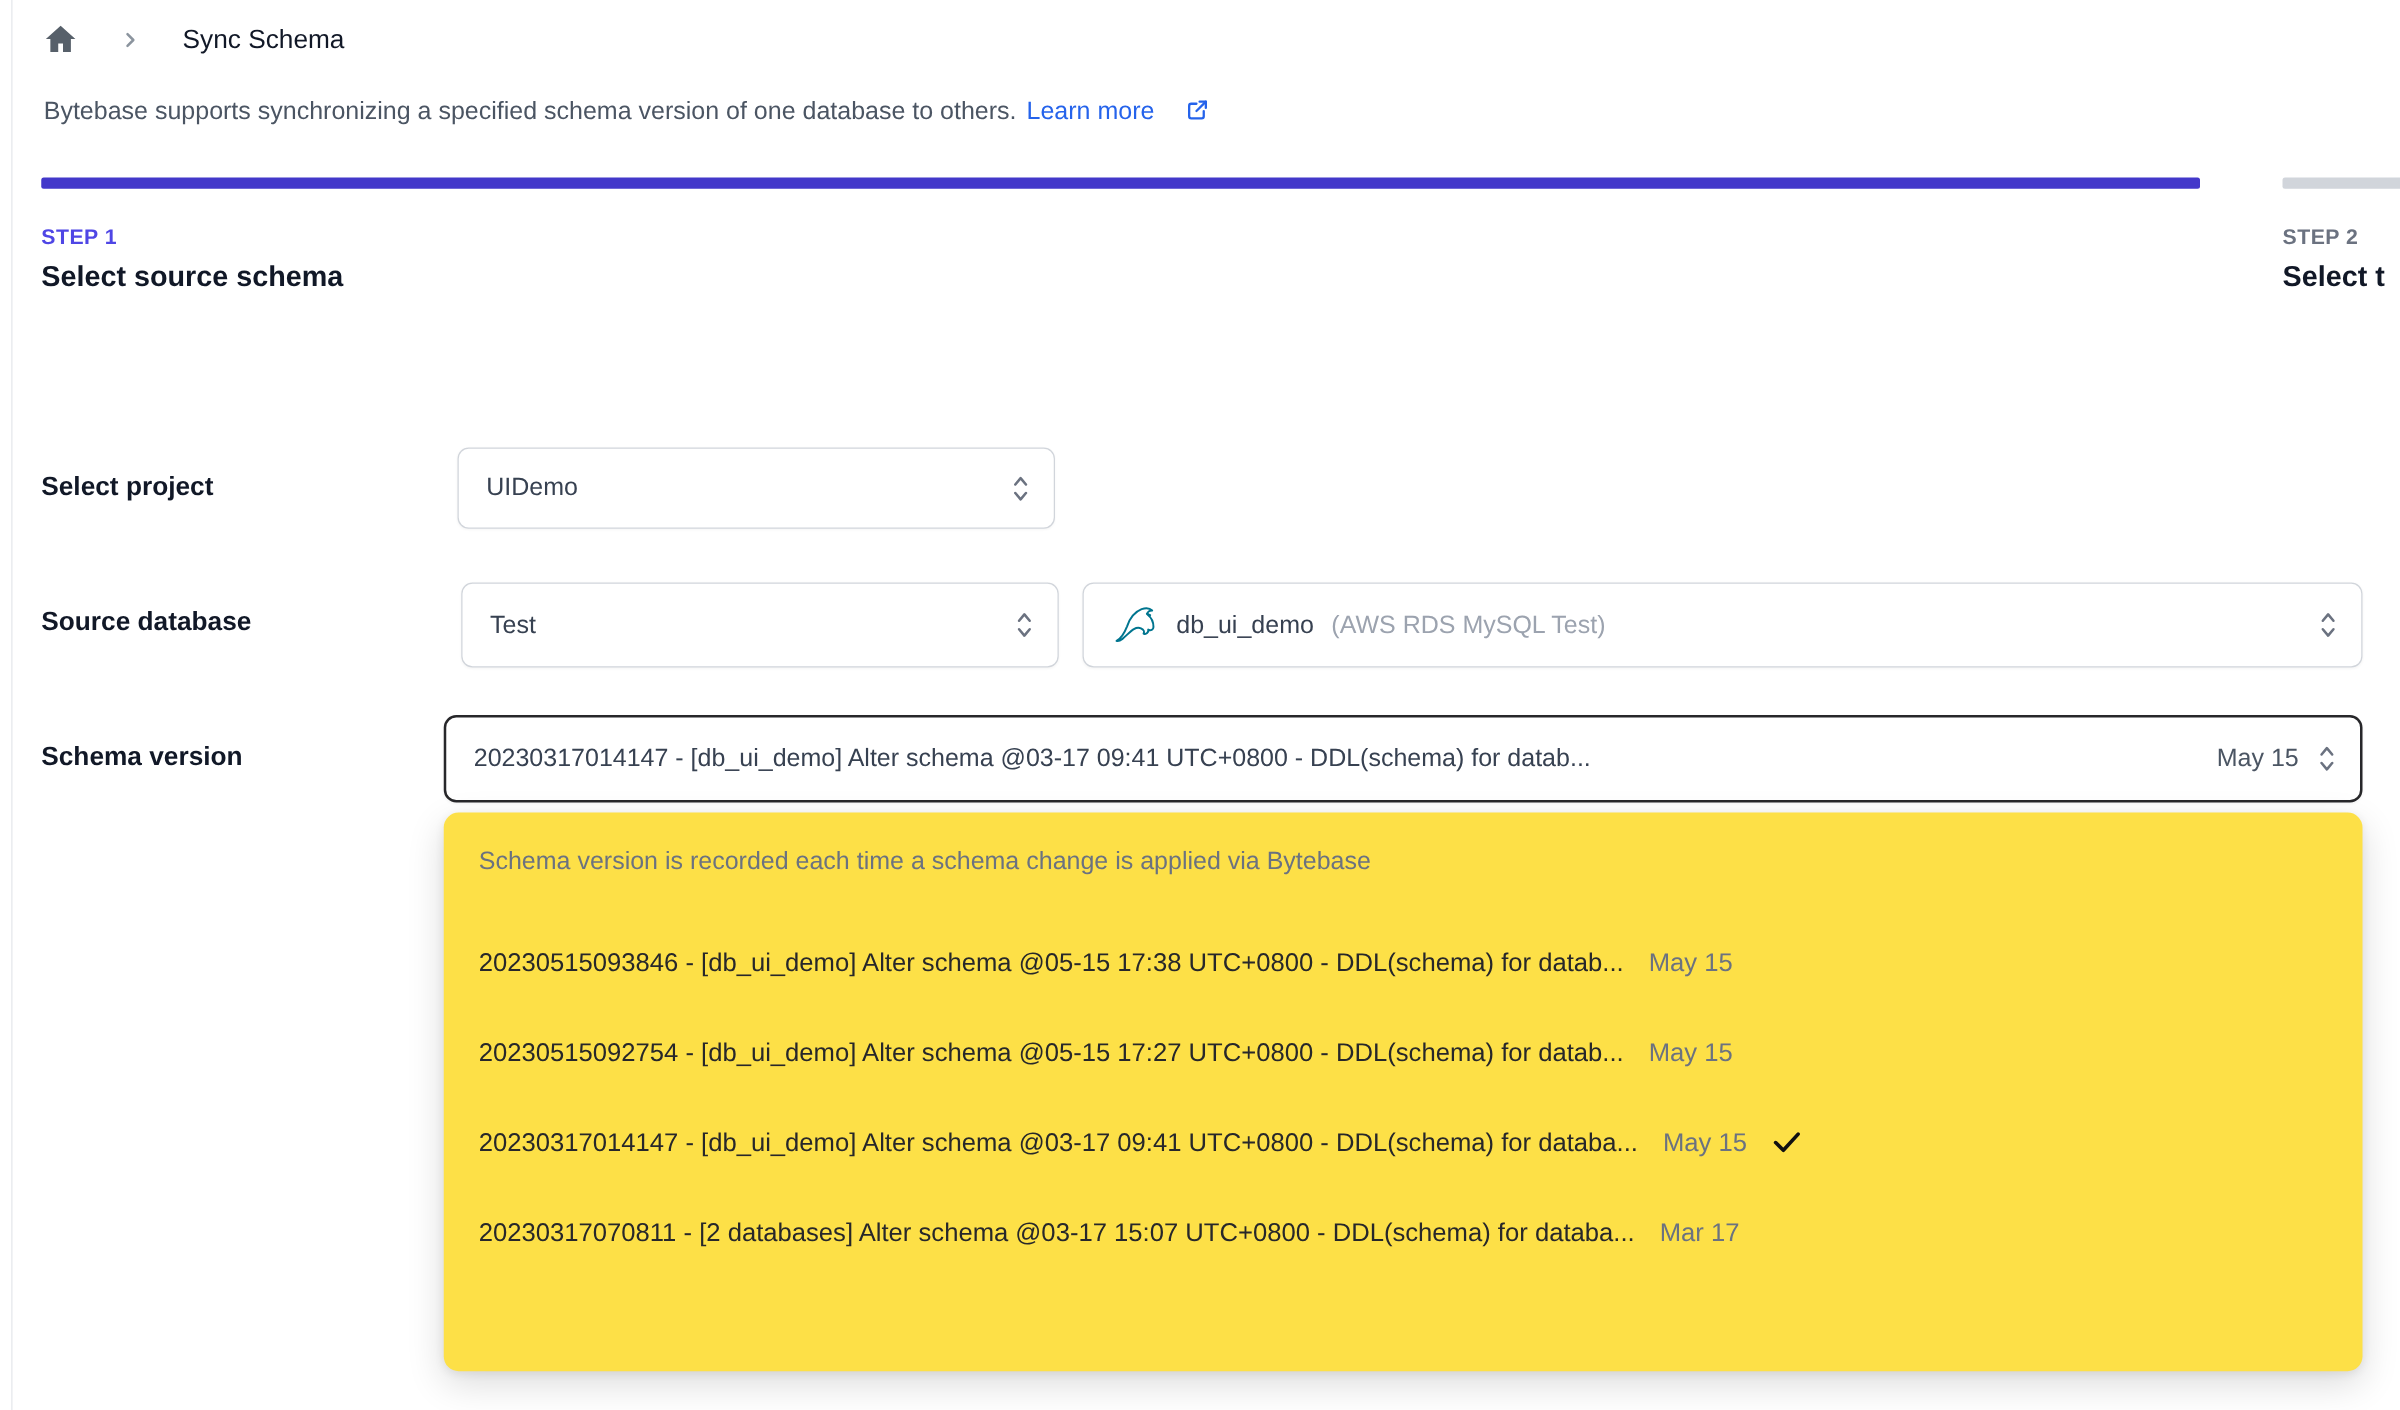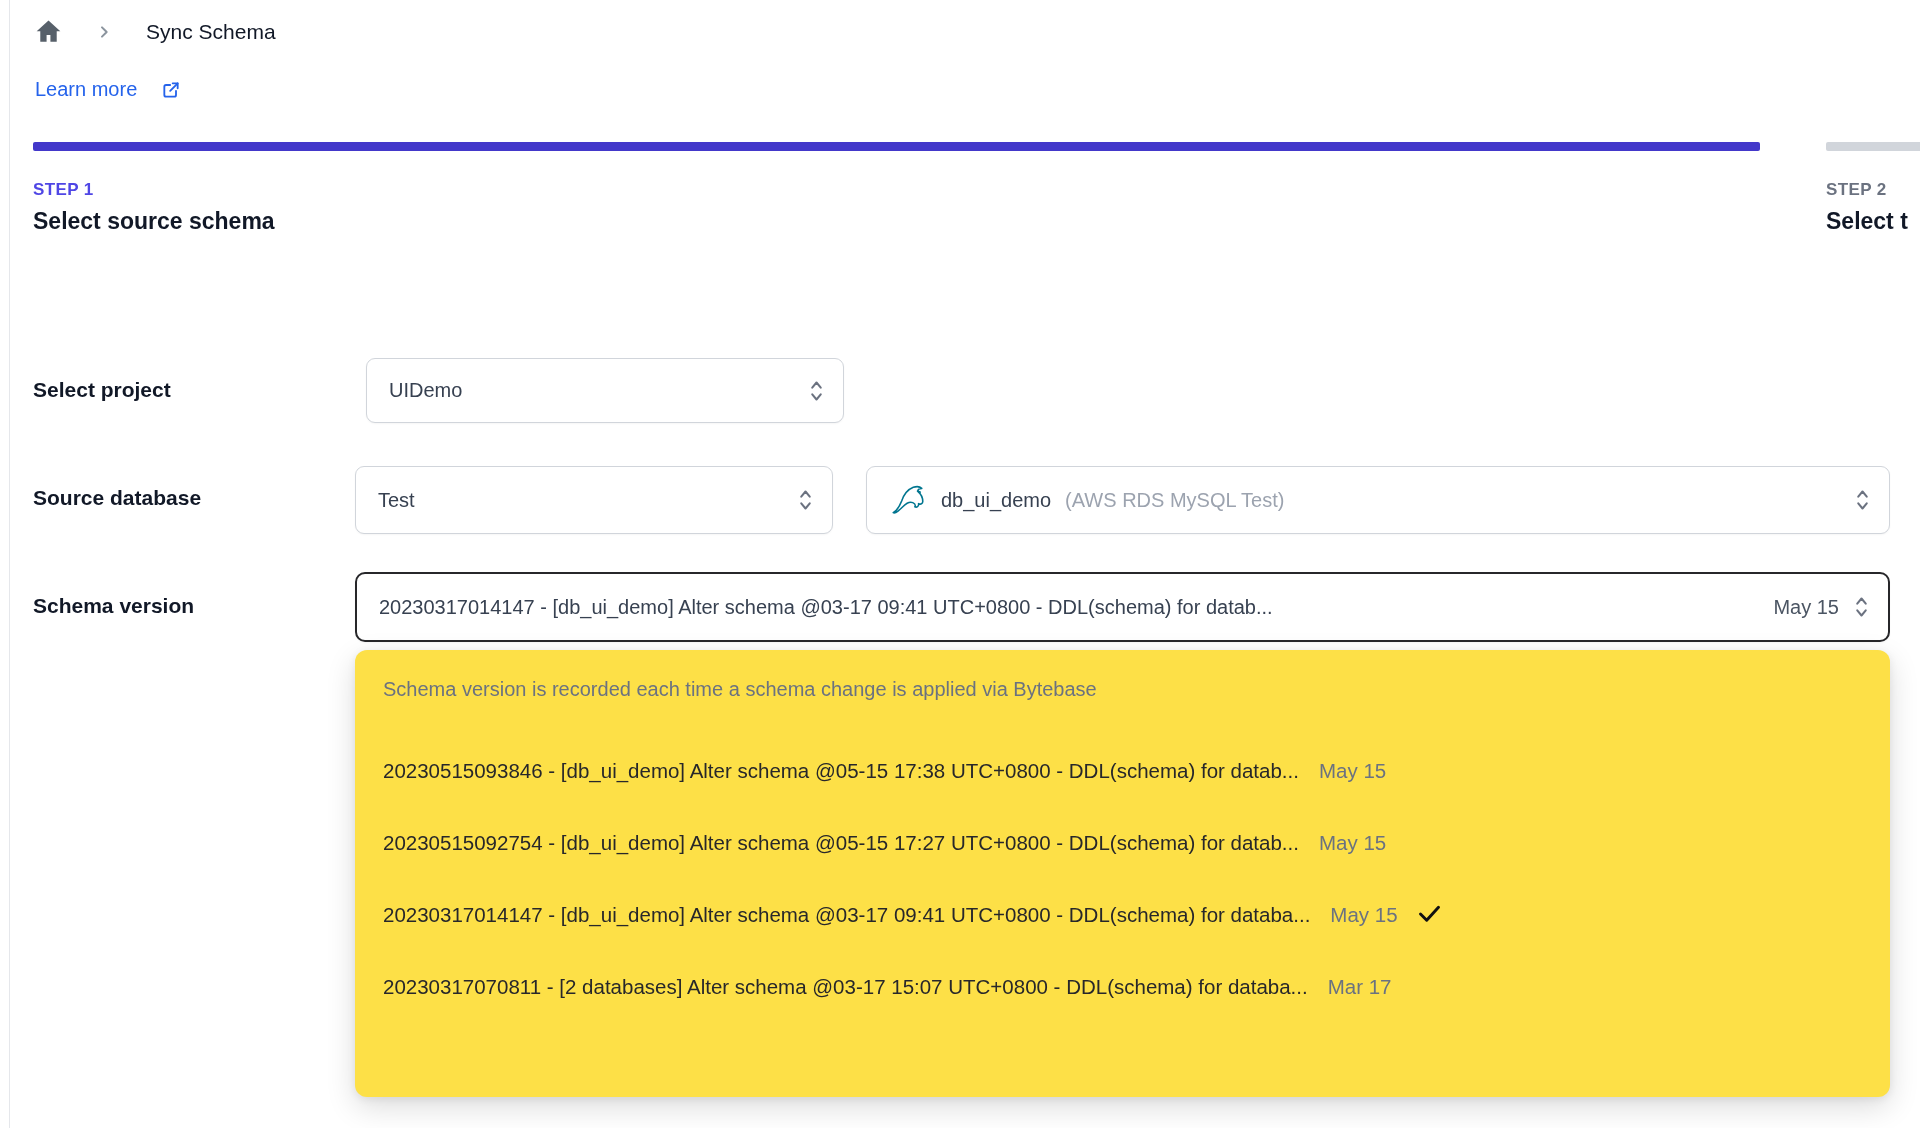--- a/index.html
+++ b/index.html
@@ -22,42 +22,42 @@
 
   
   .breadcrumb{position:absolute;left:35px;top:18px;display:flex;align-items:center;gap:34px;}
   .breadcrumb .home{width:27px;height:27px;color:#57606a;cursor:pointer;}
   .breadcrumb .sep{width:16px;height:16px;color:#8b949e;}
   .breadcrumb .title{font-size:21px;font-weight:500;color:#111827;}
 
   
   .intro{position:absolute;left:35px;top:78px;font-size:20px;color:var(--text-mid);
     display:flex;align-items:center;gap:8px;white-space:nowrap;}
-  .intro a{color:var(--link);text-decoration:none;display:inline-flex;align-items:center;gap:24px;cursor:pointer;}
+  .intro a{color:var(--link);text-decoration:none;display:inline-flex;gap:24px;cursor:pointer;}
   .intro .ext{width:20px;height:20px;}
 
   
   .bar{position:absolute;top:142px;height:9px;border-radius:2px;}
   .bar.active{left:33px;width:1727px;background:var(--indigo);}
   .bar.next{left:1826px;width:110px;background:var(--border);}
   .step{position:absolute;top:180px;}
   .step .lbl{font-size:17px;font-weight:700;letter-spacing:.4px;}
   .step .ttl{font-size:23px;font-weight:700;color:#111827;margin-top:8px;white-space:nowrap;}
   .step.one{left:33px;} .step.one .lbl{color:#4f46e5;}
   .step.two{left:1826px;} .step.two .lbl{color:var(--text-muted);}
 
   
   .flabel{position:absolute;left:33px;font-size:21px;font-weight:600;color:#111827;}
   .sel{position:absolute;display:flex;align-items:center;background:#fff;
     border:1px solid var(--border);border-radius:9px;padding:0 18px 0 22px;
     font-size:20px;color:#374151;box-shadow:0 1px 2px rgba(0,0,0,.04);cursor:pointer;}
   .sel .val{flex:1;overflow:hidden;white-space:nowrap;text-overflow:ellipsis;}
   .caret{width:17px;height:24px;color:#6b7280;flex:none;margin-left:14px;}
   .sel.project{left:366px;top:358px;width:478px;height:65px;}
-  .sel.env{left:355px;top:466px;width:478px;height:68px;}
+  .sel.env{left:369px;top:466px;width:478px;height:68px;}
   .sel.db{left:866px;top:466px;width:1024px;height:68px;gap:14px;}
   .sel.db .dbname{color:#374151;font-weight:500;}
   .sel.db .dbinfo{color:var(--text-faint);}
   .sel.version{left:355px;top:572px;width:1535px;height:70px;border:2px solid var(--border-focus);
     border-radius:10px;}
   .sel.version .date{color:#4b5563;margin-left:16px;white-space:nowrap;}
   .dolphin{width:38px;height:38px;flex:none;}
 
   
   .panel{position:absolute;left:355px;top:650px;width:1535px;height:447px;background:#fde047;
@@ -81,20 +81,21 @@
     <svg class="home" viewBox="0 0 24 24" fill="currentColor">
       <path d="M12 2.3 1.5 11.8h3.2V21h5.6v-6h3.4v6h5.6v-9.2h3.2L12 2.3z"></path>
     </svg>
     <svg class="sep" viewBox="0 0 24 24" fill="none" stroke="currentColor" stroke-width="3" stroke-linecap="round" stroke-linejoin="round">
       <path d="M9 5l7 7-7 7"></path>
     </svg>
     <span class="title">Sync Schema</span>
   </div>
 
   <div class="intro">
+    <span>Bytebase supports synchronizing a specified schema version of one database to others.</span>
     <a>
       <span>Learn more</span>
       <svg class="ext" viewBox="0 0 24 24" fill="none" stroke="currentColor" stroke-width="2.2" stroke-linecap="round" stroke-linejoin="round">
         <path d="M18 13v5a2 2 0 0 1-2 2H6a2 2 0 0 1-2-2V8a2 2 0 0 1 2-2h5"></path>
         <path d="M14 4h6v6"></path>
           <path d="M11 13 20 4"></path>
       </svg>
     </a>
   </div>
 

